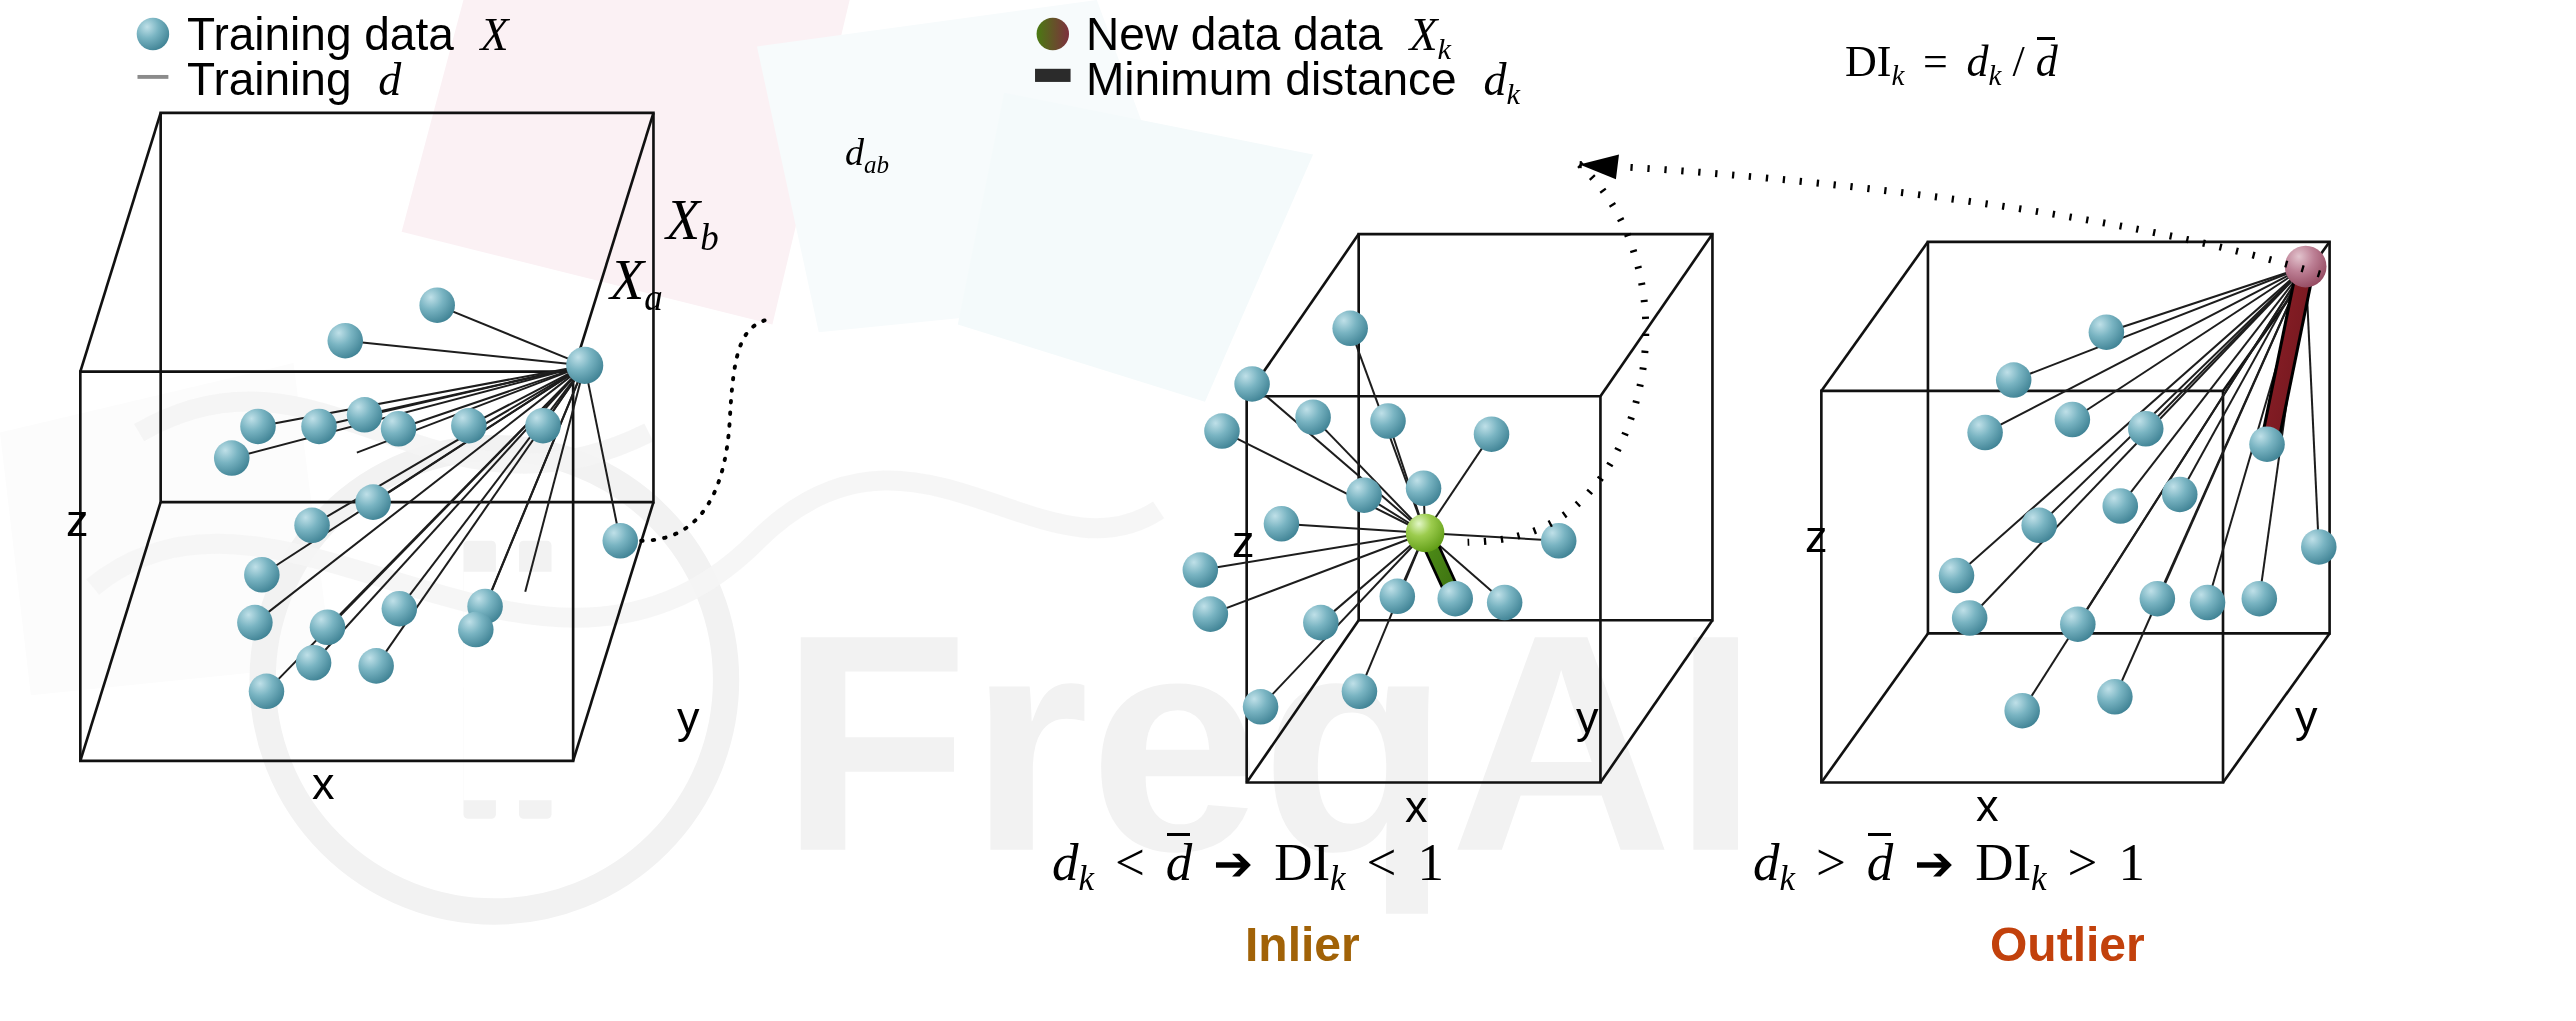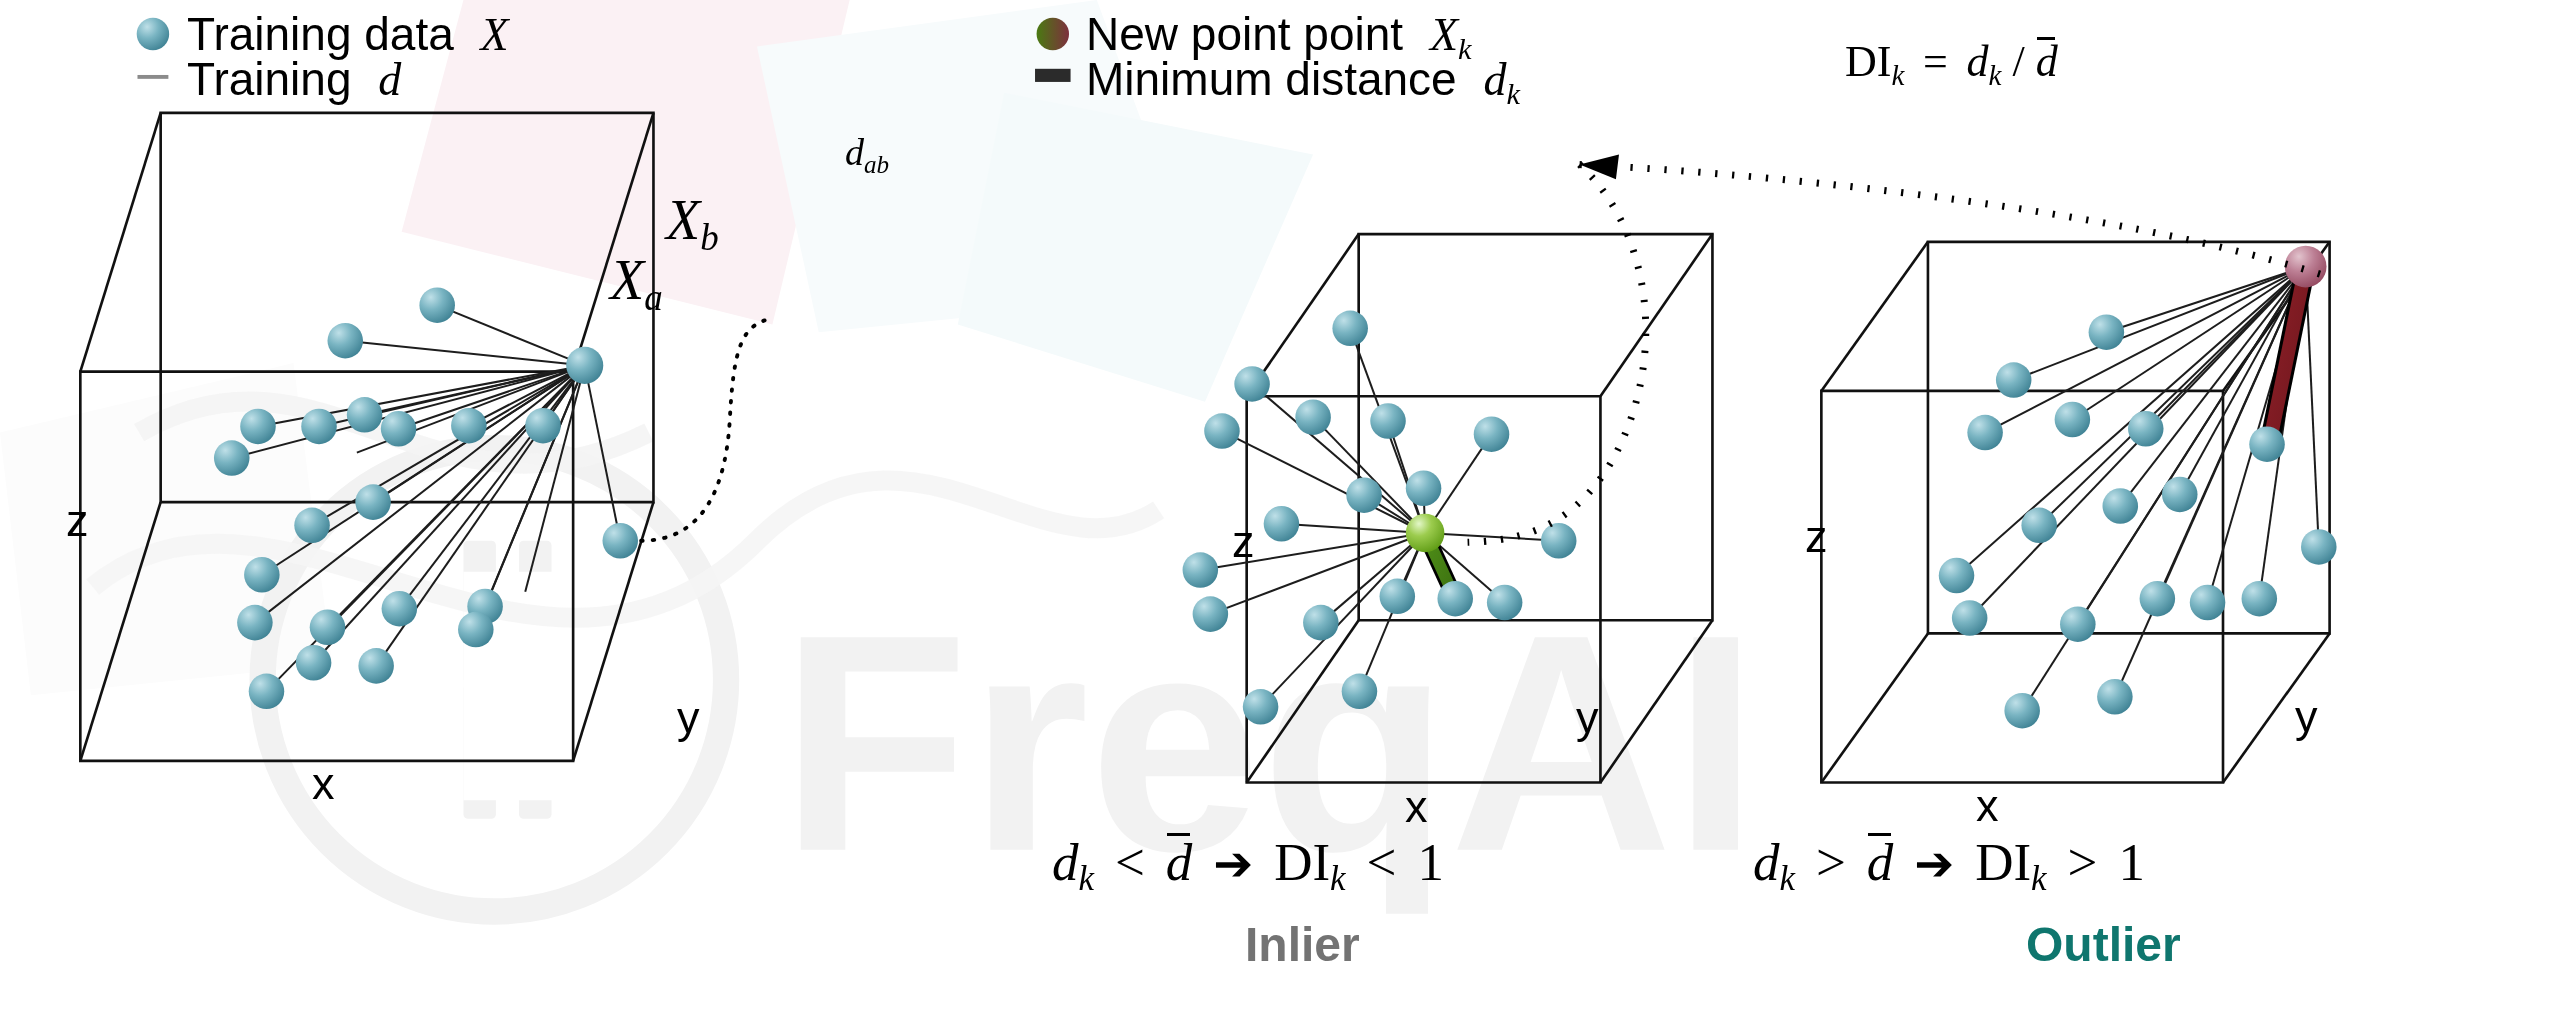--- a/index.html
+++ b/index.html
@@ -292,21 +292,21 @@
       <span>Training data</span>
       <span class="mathit" style="margin-left:14px;">X</span>
     </div>
 
     <div class="lbl legend-text" style="left:187px;top:56px;">
       <span>Training</span>
       <span class="mathit" style="margin-left:14px;">d</span>
     </div>
 
     <div class="lbl legend-text" style="left:1086px;top:10.8px;">
-      <span>New point point</span>
+      <span>New data data</span>
       <span class="mathit" style="margin-left:14px;">X</span><span class="sub">k</span>
     </div>
 
     <div class="lbl legend-text" style="left:1086px;top:56px;text-align:center;">
       <span>Minimum distance</span>
       <span class="mathit" style="margin-left:14px;">d</span><span class="sub">k</span>
     </div>
 
     <div class="lbl formula" style="left:1845px;top:40px;font-size:44px;">
       <span class="mathrm">DI</span><span class="subr">k</span>
@@ -342,28 +342,28 @@
 
     <div class="lbl formula" style="left:1052px;top:836px;">
       <span class="mathit">d</span><span class="sub">k</span>
       <span class="op">&lt;</span>
       <span class="ovl"><span class="mathit">d</span><span class="bar"></span></span>
       <span class="op" style="font-size:0.9em;">➔</span>
       <span class="mathrm">DI</span><span class="subr">k</span>
       <span class="op">&lt;</span>
       <span class="mathrm">1</span>
     </div>
-    <div class="lbl verdict" style="left:1245px;top:921px;color:#737373;">Inlier</div>
+    <div class="lbl verdict" style="left:1245px;top:921px;color:#a16207;">Inlier</div>
 
     <div class="lbl formula" style="left:1753px;top:836px;">
       <span class="mathit">d</span><span class="sub">k</span>
       <span class="op">&gt;</span>
       <span class="ovl"><span class="mathit">d</span><span class="bar"></span></span>
       <span class="op" style="font-size:0.9em;">➔</span>
       <span class="mathrm">DI</span><span class="subr">k</span>
       <span class="op">&gt;</span>
       <span class="mathrm">1</span>
     </div>
-    <div class="lbl verdict" style="left:1990px;top:921px;color:#0f766e;margin-left:36px;">Outlier</div>
+    <div class="lbl verdict" style="left:1990px;top:921px;color:#c2410c;">Outlier</div>
 
   </div>
 </div>
 
 
 </body></html>

